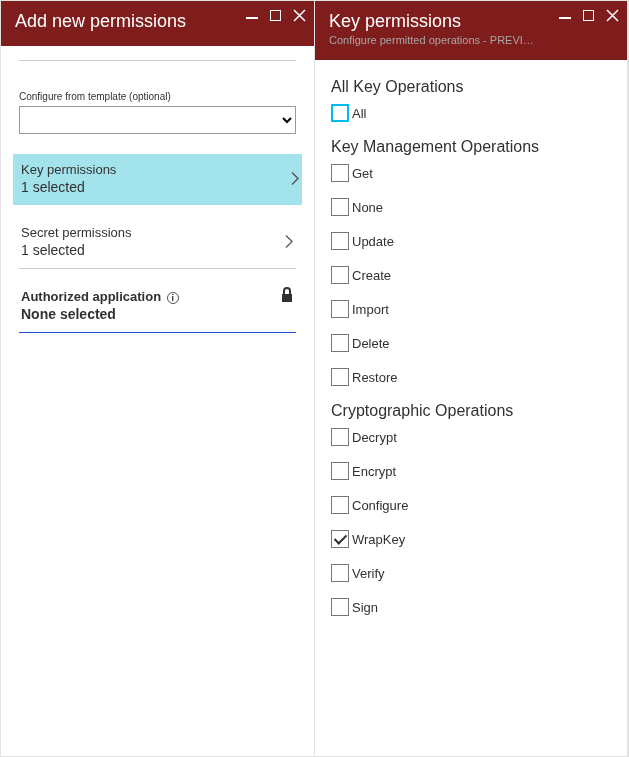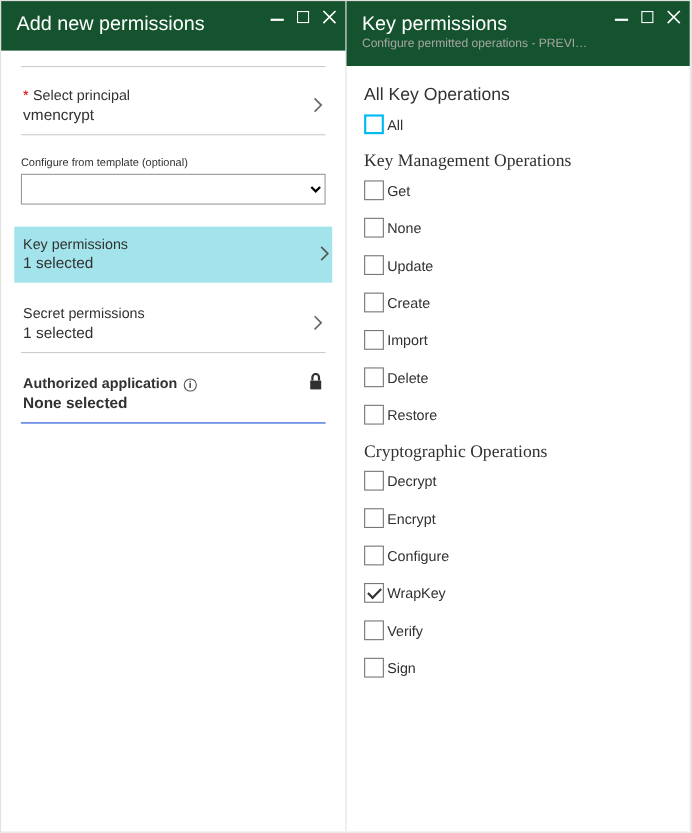--- a/index.html
+++ b/index.html
@@ -14,21 +14,21 @@
     border: 1px solid #e1e1e1;
   }
   .panel {
     display: flex;
     flex-direction: column;
     border-right: 1px solid #e1e1e1;
   }
   .panel-left { width: 314px; }
   .panel-right { flex: 1; }
   .panel-header {
-    background: #14532d;
+    background: #7f1d1d;
     color: #fff;
     padding: 10px 14px 14px 14px;
     position: relative;
   }
   .panel-title {
     font-size: 18px;
     font-weight: 400;
   }
   .panel-subtitle {
     font-size: 11px;
@@ -120,21 +120,21 @@
     margin-left:2px;
   }
   
   .section-heading {
     font-size: 16px;
     font-weight: 400;
     margin-top: 4px;
     margin-bottom: 8px;
     color: #323130;
   }
-  .section-heading.tight-top { margin-top: 16px; font-family: Liberation Serif, serif; }
+  .section-heading.tight-top { margin-top: 16px; }
   .cb-row {
     display: flex;
     align-items: center;
     gap: 3px;
     margin-bottom: 16px;
     cursor: pointer;
   }
   .cb {
     width: 18px;
     height: 18px;
@@ -171,31 +171,20 @@
       <span class="icon-close">
         <svg width="13" height="13" viewBox="0 0 13 13">
             <path d="M1 1 L12 12 M12 1 L1 12" stroke="#fff" stroke-width="1.5"></path>
           </svg>
       </span>
     </div>
   </div>
   <div class="panel-body">
     <div class="divider"></div>
 
-    <div class="row">
-      <div class="row-label">
-        <span class="required-star">*</span><span>Select principal</span>
-      </div>
-      <div class="row-value">vmencrypt</div>
-      <span class="row-chevron">
-        <svg width="10" height="16" viewBox="0 0 10 16">
-            <path d="M2 2 L8 8 L2 14" stroke="#666" stroke-width="1.5" fill="none"></path>
-          </svg>
-      </span>
-    </div>
 
     <div class="spacer20"></div>
 
     <div class="template-label">Configure from template (optional)</div>
     <select class="template-select"></select>
 
     <div class="spacer20"></div>
 
     <div class="row highlight">
       <div class="row-label">Key permissions</div>

